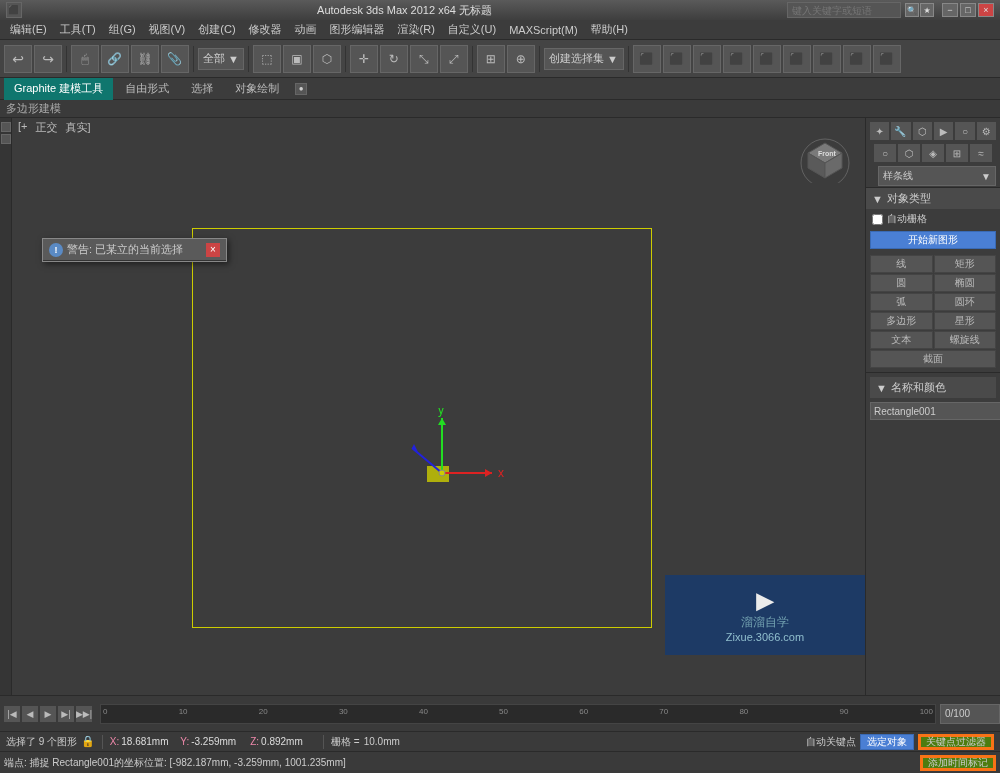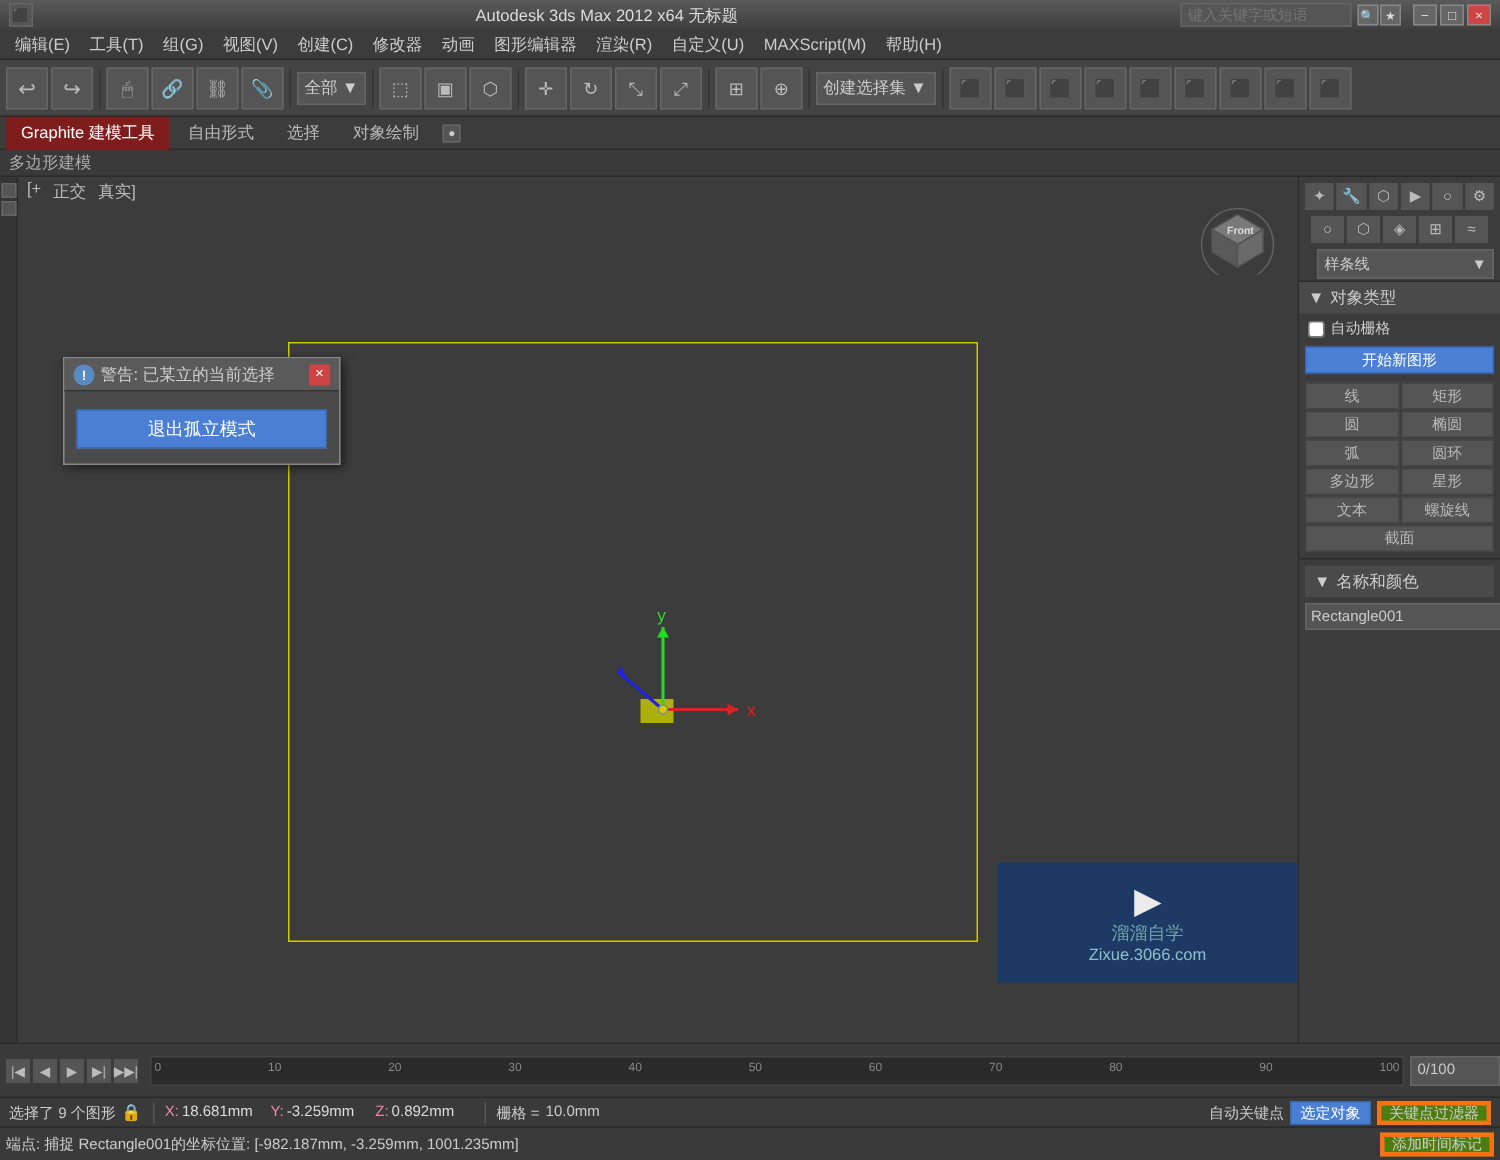--- a/index.html
+++ b/index.html
@@ -19,21 +19,21 @@
 
     
     #main-toolbar { width: 100%; height: 38px; background: #444; display: flex; align-items: center; padding: 2px 4px; gap: 2px; border-bottom: 1px solid #2a2a2a; }
     .toolbar-btn { width: 28px; height: 28px; background: #555; border: 1px solid #666; display: flex; align-items: center; justify-content: center; cursor: pointer; color: #bbb; font-size: 12px; }
     .toolbar-separator { width: 1px; height: 26px; background: #333; margin: 0 2px; }
     .toolbar-dropdown { height: 22px; background: #555; border: 1px solid #666; color: #ccc; font-size: 11px; padding: 0 4px; display: flex; align-items: center; gap: 3px; cursor: pointer; }
 
     
     #secondary-toolbar { width: 100%; height: 22px; background: #3c3c3c; display: flex; align-items: center; padding: 0 4px; gap: 2px; border-bottom: 1px solid #2a2a2a; }
     .sec-tab { padding: 2px 10px; font-size: 11px; color: #bbb; cursor: pointer; height: 22px; display: flex; align-items: center; }
-    .sec-tab.active { background: #7f1d1d; color: #fff; }
+    .sec-tab.active { background: #0f766e; color: #fff; }
     .sec-dot { width: 12px; height: 12px; background: #555; border: 1px solid #666; margin-left: 4px; display: flex; align-items: center; justify-content: center; font-size: 8px; cursor: pointer; }
 
     
     #mode-label { width: 100%; height: 18px; background: #3a3a3a; display: flex; align-items: center; padding: 0 6px; gap: 4px; font-size: 11px; color: #bbb; border-bottom: 1px solid #2a2a2a; }
     #mode-label span { color: #aaa; }
 
     
     #content-area { display: flex; width: 100%; height: calc(773px - 20px - 20px - 38px - 22px - 18px - 36px - 20px - 22px); }
 
     
@@ -249,23 +249,20 @@
     </div>
 
     <div id="alert-dialog">
       <div id="alert-title">
         <div style="display:flex;align-items:center;gap:4px;">
           <div class="alert-icon">!</div>
           <span>警告: 已某立的当前选择</span>
         </div>
         <div class="close-x">×</div>
       </div>
-      <div id="alert-body">
-        <div id="alert-btn">退出孤立模式</div>
-      </div>
     </div>
 
     <div id="watermark">
       <div class="wm-logo">▶</div>
       <div class="wm-text">溜溜自学</div>
       <div class="wm-url">Zixue.3066.com</div>
     </div>
   </div>
 
   <div id="right-panel">

